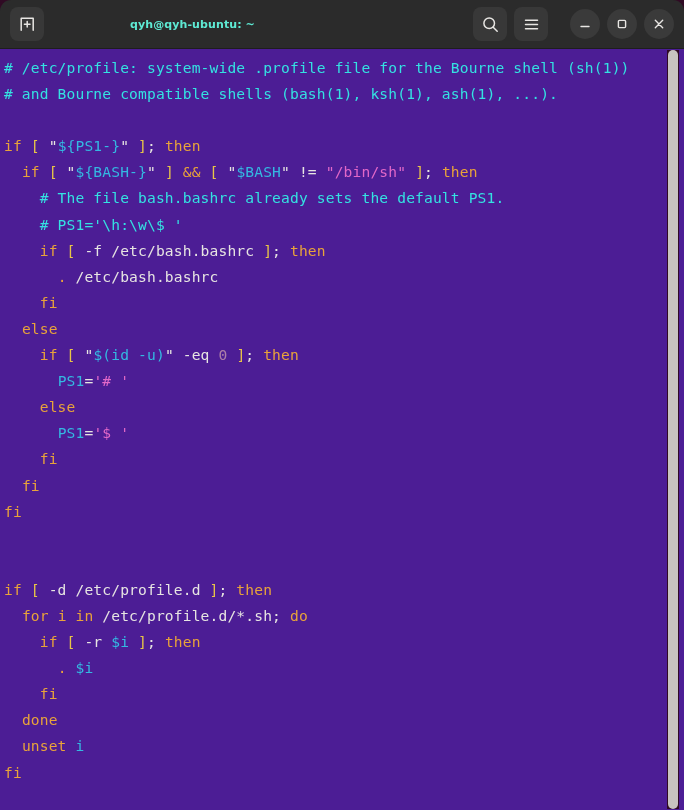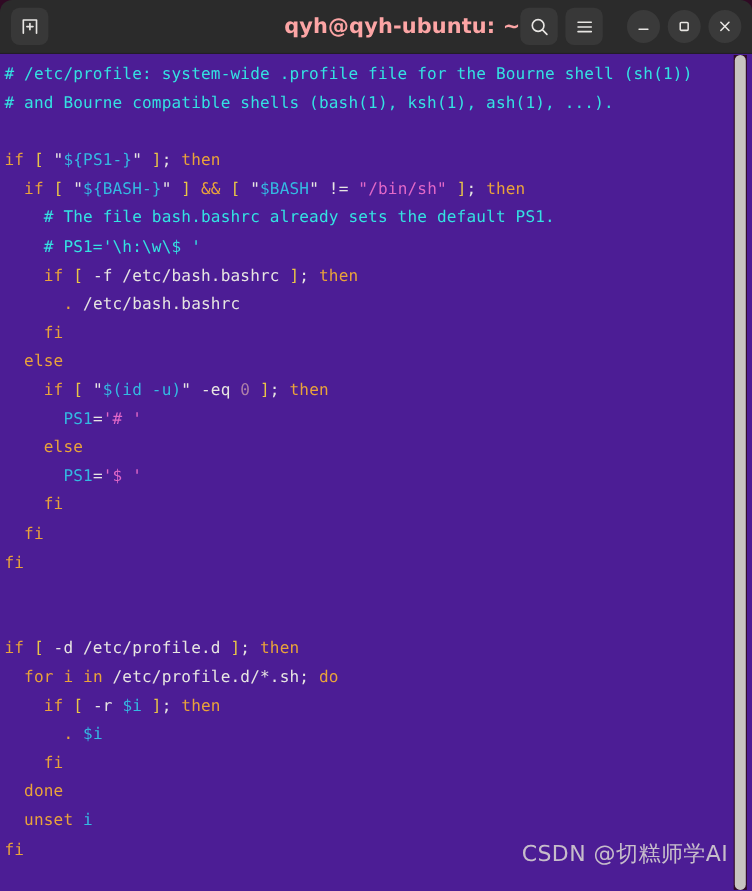--- a/index.html
+++ b/index.html
@@ -47,24 +47,24 @@
     flex: 0 0 auto;
   }
   .tb-btn.round {
     border-radius: 50%;
     background: #3a3a3a;
     width: 30px;
     height: 30px;
   }
   .tb-title {
     flex: 1 1 auto;
-    text-align: right;
-    color: #fca5a5;
+    text-align: left;
+    color: #5eead4;
     font-family: "DejaVu Sans", "Liberation Sans", sans-serif;
-    font-size: 19px;
+    font-size: 11px;
     font-weight: bold;
     letter-spacing: 0.1px;
     white-space: nowrap;
     overflow: hidden;
   }
   .tb-right {
     display: flex;
     align-items: center;
     gap: 7px;
     flex: 0 0 auto;
@@ -203,15 +203,14 @@
   </div>
 
   <div class="term">
     <div class="term-inner" id="term-inner"><div class="line"><span class="c-com"># /etc/profile: system-wide .profile file for the Bourne shell (sh(1))</span></div><div class="line"><span class="c-com"># and Bourne compatible shells (bash(1), ksh(1), ash(1), ...).</span></div><div class="line">&nbsp;</div><div class="line"><span class="c-kw">if</span><span class="c-txt"> </span><span class="c-br">[</span><span class="c-txt"> "</span><span class="c-var">${PS1-}</span><span class="c-txt">" </span><span class="c-br">]</span><span class="c-txt">; </span><span class="c-kw">then</span></div><div class="line"><span class="c-txt">  </span><span class="c-kw">if</span><span class="c-txt"> </span><span class="c-br">[</span><span class="c-txt"> "</span><span class="c-var">${BASH-}</span><span class="c-txt">" </span><span class="c-br">]</span><span class="c-txt"> </span><span class="c-kw">&amp;&amp;</span><span class="c-txt"> </span><span class="c-br">[</span><span class="c-txt"> "</span><span class="c-var">$BASH</span><span class="c-txt">" != </span><span class="c-str">"/bin/sh"</span><span class="c-txt"> </span><span class="c-br">]</span><span class="c-txt">; </span><span class="c-kw">then</span></div><div class="line"><span class="c-com">    # The file bash.bashrc already sets the default PS1.</span></div><div class="line"><span class="c-com">    # PS1='\h:\w\$ '</span></div><div class="line"><span class="c-txt">    </span><span class="c-kw">if</span><span class="c-txt"> </span><span class="c-br">[</span><span class="c-txt"> -f /etc/bash.bashrc </span><span class="c-br">]</span><span class="c-txt">; </span><span class="c-kw">then</span></div><div class="line"><span class="c-txt">      </span><span class="c-kw">.</span><span class="c-txt"> /etc/bash.bashrc</span></div><div class="line"><span class="c-txt">    </span><span class="c-kw">fi</span></div><div class="line"><span class="c-txt">  </span><span class="c-kw">else</span></div><div class="line"><span class="c-txt">    </span><span class="c-kw">if</span><span class="c-txt"> </span><span class="c-br">[</span><span class="c-txt"> "</span><span class="c-var">$(id -u)</span><span class="c-txt">" -eq </span><span class="c-num">0</span><span class="c-txt"> </span><span class="c-br">]</span><span class="c-txt">; </span><span class="c-kw">then</span></div><div class="line"><span class="c-txt">      </span><span class="c-var">PS1</span><span class="c-txt">=</span><span class="c-str">'# '</span></div><div class="line"><span class="c-txt">    </span><span class="c-kw">else</span></div><div class="line"><span class="c-txt">      </span><span class="c-var">PS1</span><span class="c-txt">=</span><span class="c-str">'$ '</span></div><div class="line"><span class="c-txt">    </span><span class="c-kw">fi</span></div><div class="line"><span class="c-txt">  </span><span class="c-kw">fi</span></div><div class="line"><span class="c-kw">fi</span></div><div class="line">&nbsp;</div><div class="line">&nbsp;</div><div class="line"><span class="c-kw">if</span><span class="c-txt"> </span><span class="c-br">[</span><span class="c-txt"> -d /etc/profile.d </span><span class="c-br">]</span><span class="c-txt">; </span><span class="c-kw">then</span></div><div class="line"><span class="c-txt">  </span><span class="c-kw">for</span><span class="c-txt"> </span><span class="c-kw">i</span><span class="c-txt"> </span><span class="c-kw">in</span><span class="c-txt"> /etc/profile.d/*.sh; </span><span class="c-kw">do</span></div><div class="line"><span class="c-txt">    </span><span class="c-kw">if</span><span class="c-txt"> </span><span class="c-br">[</span><span class="c-txt"> -r </span><span class="c-var">$i</span><span class="c-txt"> </span><span class="c-br">]</span><span class="c-txt">; </span><span class="c-kw">then</span></div><div class="line"><span class="c-txt">      </span><span class="c-kw">.</span><span class="c-txt"> </span><span class="c-var">$i</span></div><div class="line"><span class="c-txt">    </span><span class="c-kw">fi</span></div><div class="line"><span class="c-txt">  </span><span class="c-kw">done</span></div><div class="line"><span class="c-txt">  </span><span class="c-kw">unset</span><span class="c-txt"> </span><span class="c-var">i</span></div><div class="line"><span class="c-kw">fi</span></div><div class="line">&nbsp;</div></div>
   </div>
 
   <div class="scrollbar">
     <div class="thumb"></div>
   </div>
 
-  <div class="watermark">CSDN @切糕师学AI</div>
 
 </div>
 
 </body></html>

